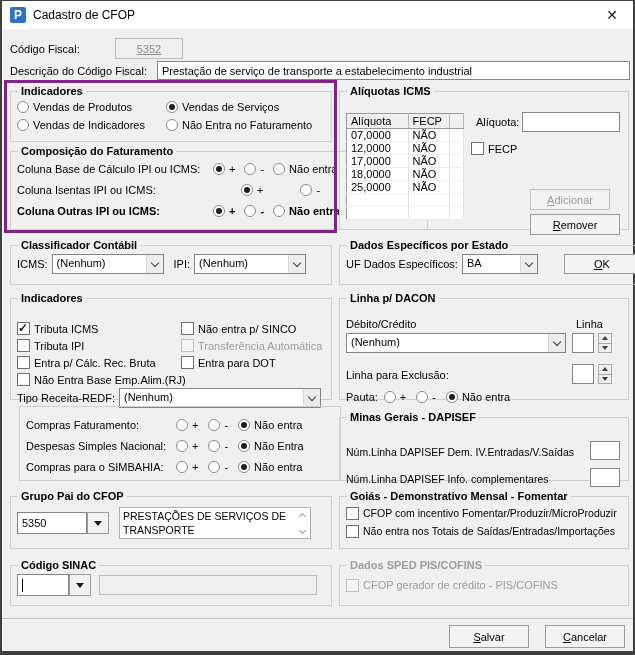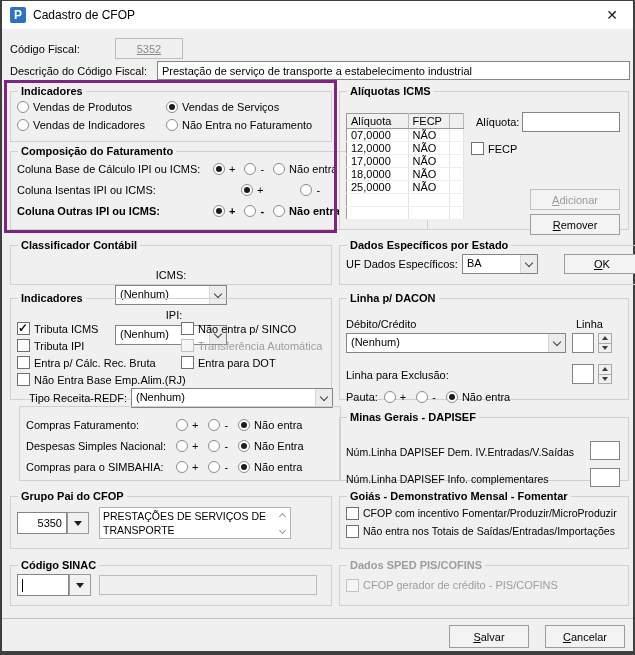--- a/index.html
+++ b/index.html
@@ -228,21 +228,21 @@
         </span>
       <span class="opt" style="margin-left:5px;">
           <span class="radio"></span>
           <span>Não entra</span>
         </span>
     </div>
   </fieldset>
 
   <fieldset class="grp" style="left:8px; top:238px; width:322px; height:46px;">
     <legend>Classificador Contábil</legend>
-    <div class="row" style="margin-top:17px;flex-direction:column;">
+    <div class="row" style="margin-top:2px;">
       <span class="lbl">ICMS:</span>
       <div class="combo" style="width:112px;">
         <span class="cv">(Nenhum)</span>
         <span class="ca">
             <span class="chev"></span>
           </span>
       </div>
       <span class="lbl" style="margin-left:6px;">IPI:</span>
       <div class="combo" style="width:112px;">
         <span class="cv">(Nenhum)</span>
@@ -280,21 +280,21 @@
         </div>
       <div class="row" style="height:17px;">
           <span class="cb disabled"></span>
           <span class="lbl txt-dis">Transferência Automática</span>
         </div>
       <div class="row" style="height:17px;">
           <span class="cb"></span>
           <span class="lbl">Entra para DOT</span>
         </div>
     </div>
-    <div class="row abs" style="left:6px; top:84px; width:304px;margin-left:12px;">
+    <div class="row abs" style="left:6px; top:84px; width:304px;">
       <span class="lbl">Tipo Receita-REDF:</span>
       <div class="combo" style="flex:1;">
         <span class="cv">(Nenhum)</span>
         <span class="ca">
             <span class="chev"></span>
           </span>
       </div>
     </div>
   </fieldset>
 
@@ -342,21 +342,21 @@
       <span class="opt" style="margin-left:6px;">
           <span class="radio checked"></span>
           <span>Não entra</span>
         </span>
     </div>
   </div>
 
   <fieldset class="grp" style="left:8px; top:489px; width:322px; height:59px;">
     <legend>Grupo Pai do CFOP</legend>
     <div class="row" style="margin-top:4px; gap:0;">
-      <div class="input" style="width:50px; height:22px; justify-content:flex-end;">
+      <div class="input" style="width:70px; height:22px; justify-content:flex-start;">
         <span>5350</span>
       </div>
       <div class="dropbtn">
           <span class="tri-dn-b"></span>
         </div>
       <div class="descbox" style="margin-left:10px; width:192px; height:32px;">
         <span>PRESTAÇÕES DE SERVIÇOS DE TRANSPORTE</span>
         <span class="scrollch up">
             <span></span>
           </span>
@@ -430,21 +430,21 @@
     </tbody>
       </table>
     <span class="abs lbl" style="left:136px; top:19px;">Alíquota:</span>
     <div class="input abs" style="left:182px; top:15px; width:98px; height:20px;">
       <span></span>
     </div>
     <div class="row abs" style="left:131px; top:45px;">
       <span class="cb"></span>
       <span class="lbl">FECP</span>
     </div>
-    <div class="btn disabled abs" style="left:190px; top:92px; width:90px; height:21px;">
+    <div class="btn disabled abs" style="left:190px; top:92px; width:80px; height:21px;">
       <span class="fl">Adicionar</span>
     </div>
     <div class="btn abs" style="left:190px; top:117px; width:90px; height:21px;">
       <span class="fl">Remover</span>
     </div>
   </fieldset>
 
   <fieldset class="grp" style="left:337px; top:238px; width:290px; height:46px;">
     <legend>Dados Específicos por Estado</legend>
     <div class="row" style="margin-top:2px;">

